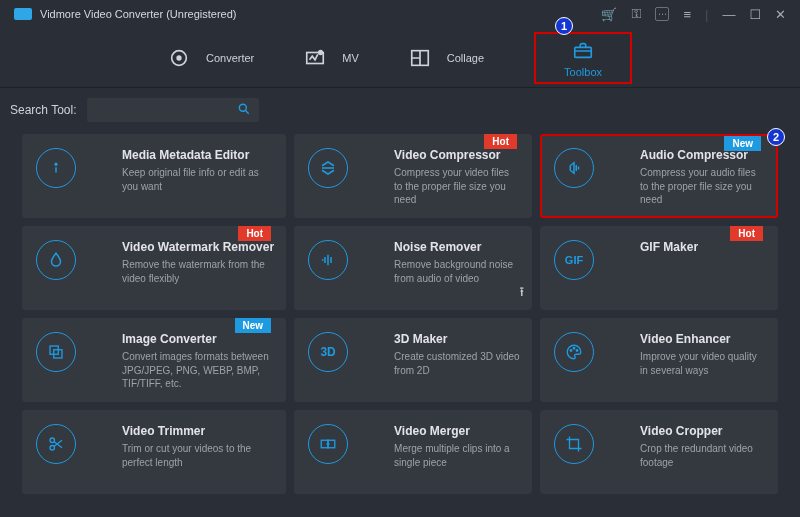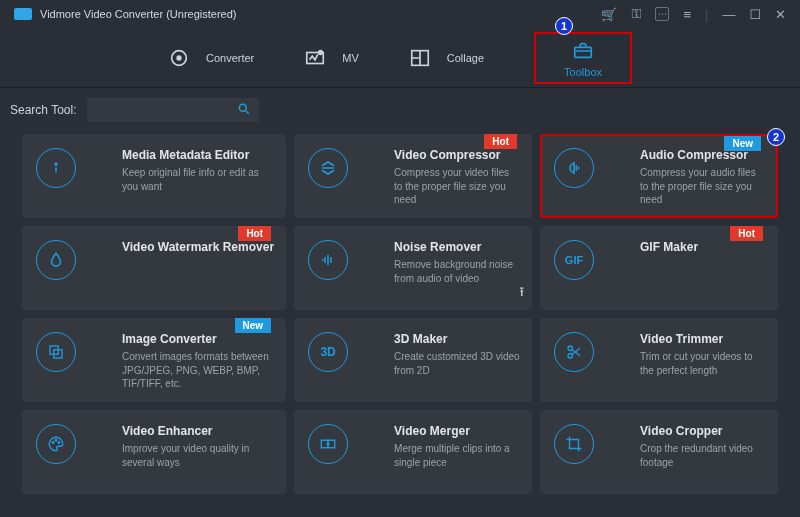--- a/index.html
+++ b/index.html
@@ -149,20 +149,21 @@
 
   <div class="card">
     <span class="badge hot">Hot</span>
     <div class="card-icon">
         <svg width="18" height="18" viewBox="0 0 24 24" fill="none" stroke="#1e9be0" stroke-width="2">
           <path d="M12 3c4 5 6 8 6 11a6 6 0 01-12 0c0-3 2-6 6-11z"></path>
         </svg>
       </div>
     <div class="card-body">
       <div class="card-title">Video Watermark Remover</div>
+      <div class="card-desc">Remove the watermark from the video flexibly</div>
     </div>
   </div>
 
   <div class="card">
     <div class="card-icon">
         <svg width="18" height="18" viewBox="0 0 24 24" fill="none" stroke="#1e9be0" stroke-width="2">
           <path d="M4 12h2M8 8v8M12 5v14M16 8v8M20 12h0"></path>
         </svg>
       </div>
     <div class="card-body">
@@ -196,34 +197,20 @@
     </div>
   </div>
 
   <div class="card">
     <div class="card-icon">
         <span style="font-size:12px;font-weight:bold;color:#1e9be0">3D</span>
       </div>
     <div class="card-body">
       <div class="card-title">3D Maker</div>
       <div class="card-desc">Create customized 3D video from 2D</div>
-    </div>
-  </div>
-
-  <div class="card">
-    <div class="card-icon">
-        <svg width="18" height="18" viewBox="0 0 24 24" fill="none" stroke="#1e9be0" stroke-width="1.8">
-          <circle cx="7" cy="7" r="3"></circle>
-          <circle cx="7" cy="17" r="3"></circle>
-          <path d="M9.5 9L20 17M9.5 15L20 7"></path>
-        </svg>
-      </div>
-    <div class="card-body">
-      <div class="card-title">Video Trimmer</div>
-      <div class="card-desc">Trim or cut your videos to the perfect length</div>
     </div>
   </div>
 
   <div class="card">
     <div class="card-icon">
         <svg width="18" height="18" viewBox="0 0 24 24" fill="none" stroke="#1e9be0" stroke-width="1.8">
           <path d="M12 3a9 9 0 100 18c2 0 2-2 1-3s0-3 2-3h3a3 3 0 003-3 9 9 0 00-9-9z"></path>
           <circle cx="8" cy="10" r="1" fill="#1e9be0"></circle>
           <circle cx="12" cy="7" r="1" fill="#1e9be0"></circle>
           <circle cx="16" cy="10" r="1" fill="#1e9be0"></circle>
@@ -231,20 +218,34 @@
       </div>
     <div class="card-body">
       <div class="card-title">Video Enhancer</div>
       <div class="card-desc">Improve your video quality in several ways</div>
     </div>
   </div>
 
   <div class="card">
     <div class="card-icon">
         <svg width="18" height="18" viewBox="0 0 24 24" fill="none" stroke="#1e9be0" stroke-width="1.8">
+          <circle cx="7" cy="7" r="3"></circle>
+          <circle cx="7" cy="17" r="3"></circle>
+          <path d="M9.5 9L20 17M9.5 15L20 7"></path>
+        </svg>
+      </div>
+    <div class="card-body">
+      <div class="card-title">Video Trimmer</div>
+      <div class="card-desc">Trim or cut your videos to the perfect length</div>
+    </div>
+  </div>
+
+  <div class="card">
+    <div class="card-icon">
+        <svg width="18" height="18" viewBox="0 0 24 24" fill="none" stroke="#1e9be0" stroke-width="1.8">
           <rect x="3" y="7" width="9" height="10"></rect>
           <rect x="12" y="7" width="9" height="10"></rect>
           <path d="M10 12h4"></path>
         </svg>
       </div>
     <div class="card-body">
       <div class="card-title">Video Merger</div>
       <div class="card-desc">Merge multiple clips into a single piece</div>
     </div>
   </div>

